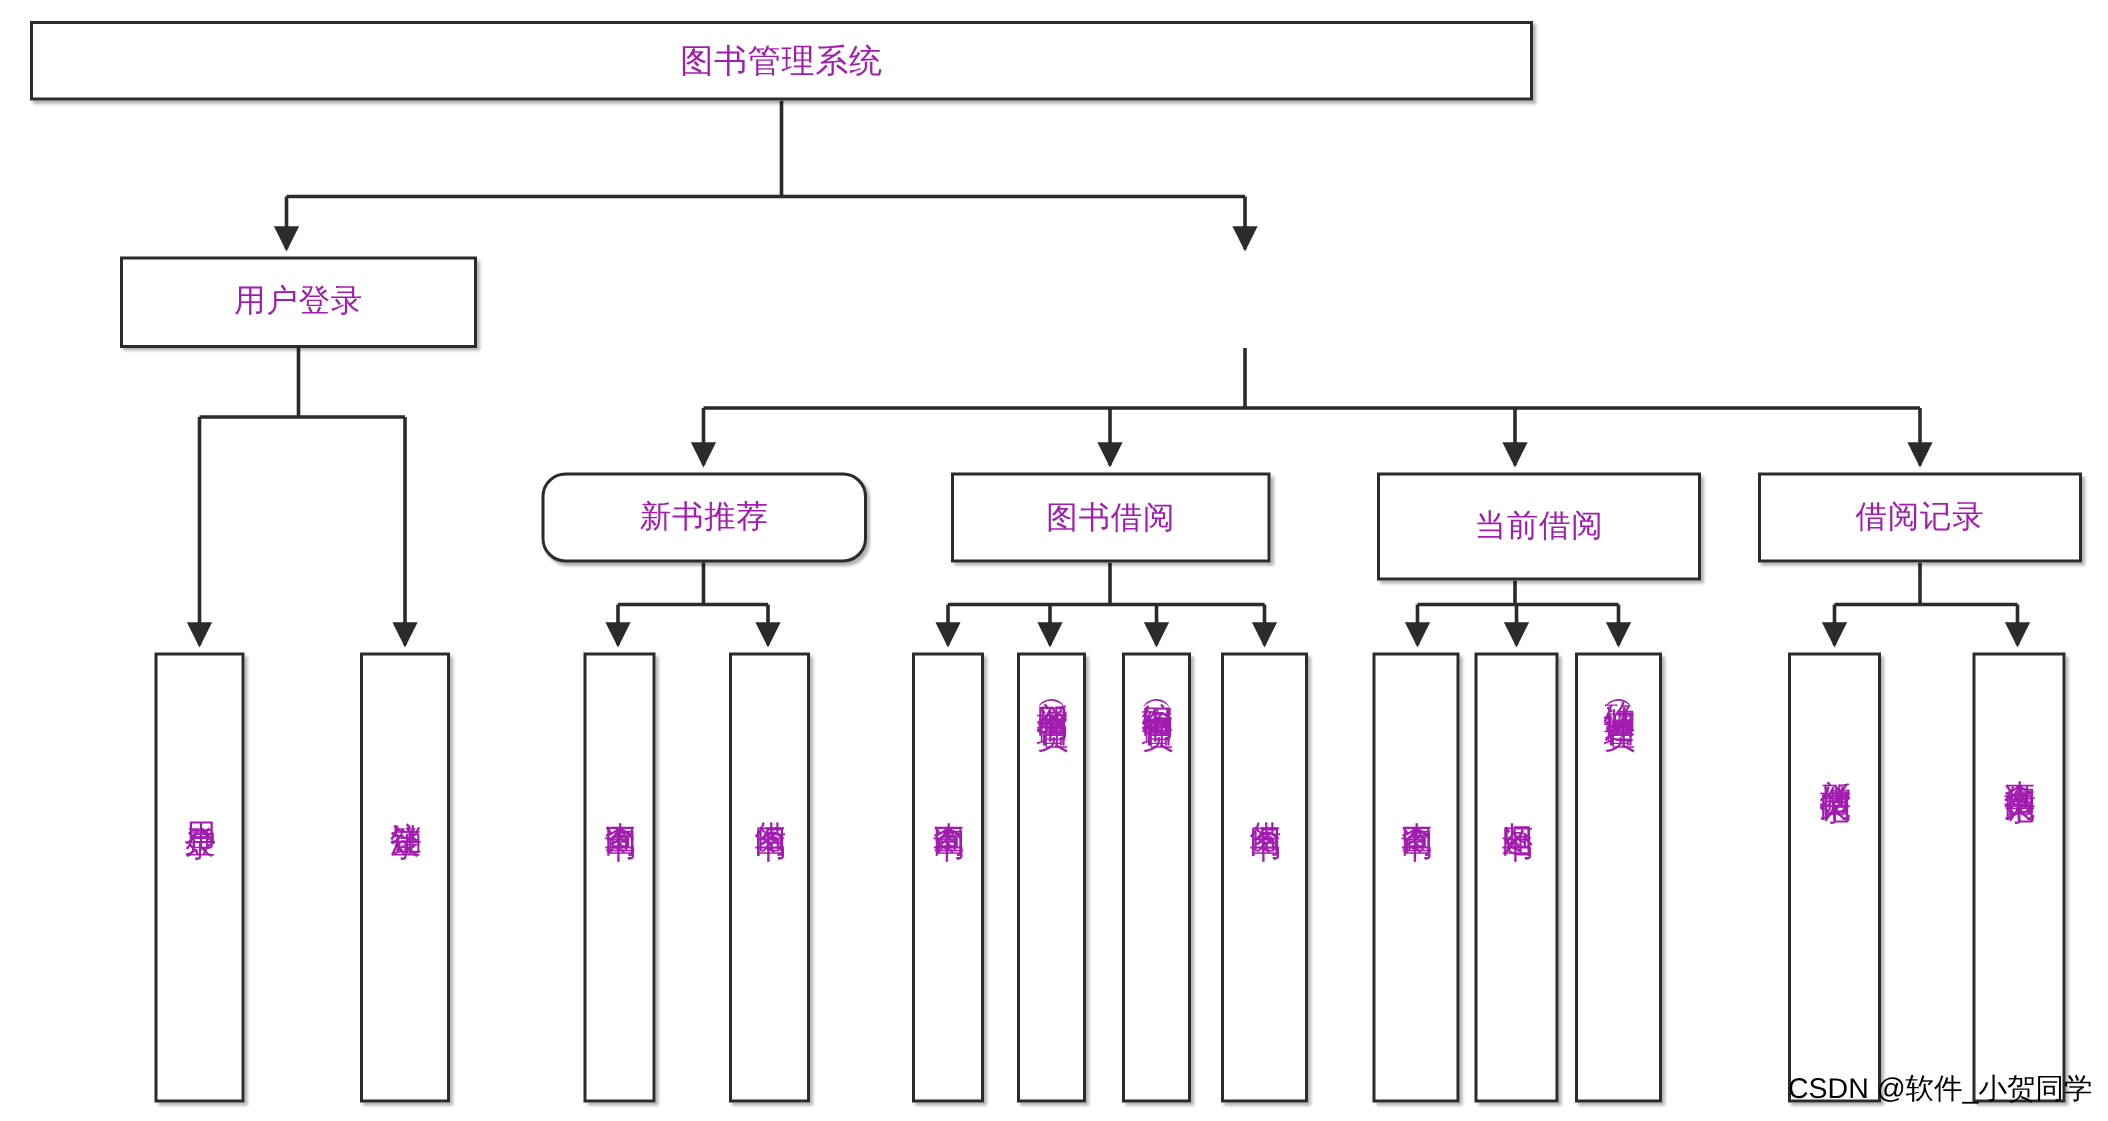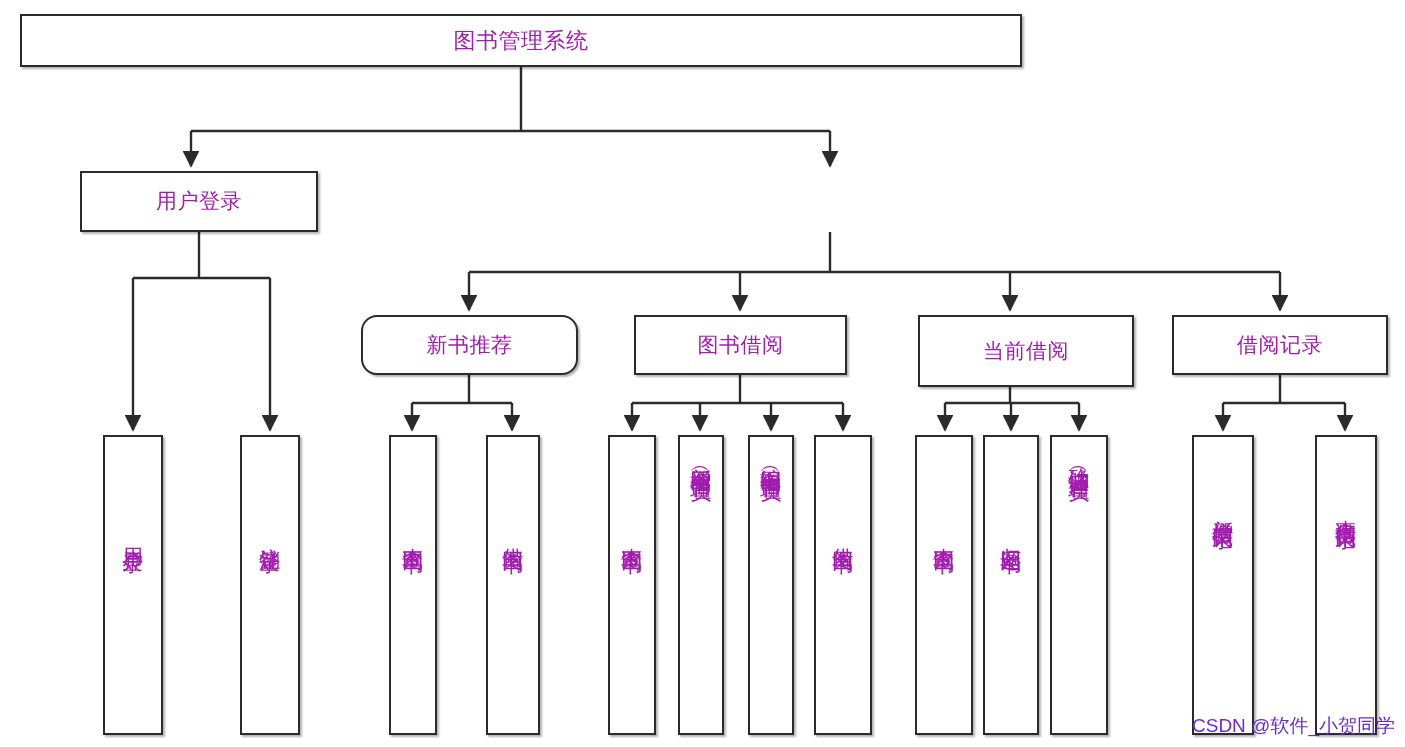--- a/index.html
+++ b/index.html
@@ -58,21 +58,21 @@
     text-align: left;
   }
   .node.leaf.mid .label { padding-top: 86px; }
   .node.leaf.mid3 .label { padding-top: 58px; }
   .node.leaf.high .label { padding-top: 6px; }
   .watermark {
     position: absolute;
     left: 1192px;
     top: 713px;
     font-size: 19px;
-    color: #6d28d9;
+    color: #000000;
     white-space: nowrap;
     z-index: 3;
     font-family: "Liberation Sans", "DejaVu Sans", sans-serif;
   }
 </style>
 </head>
 <body>
 
 <div id="canvas">
 

